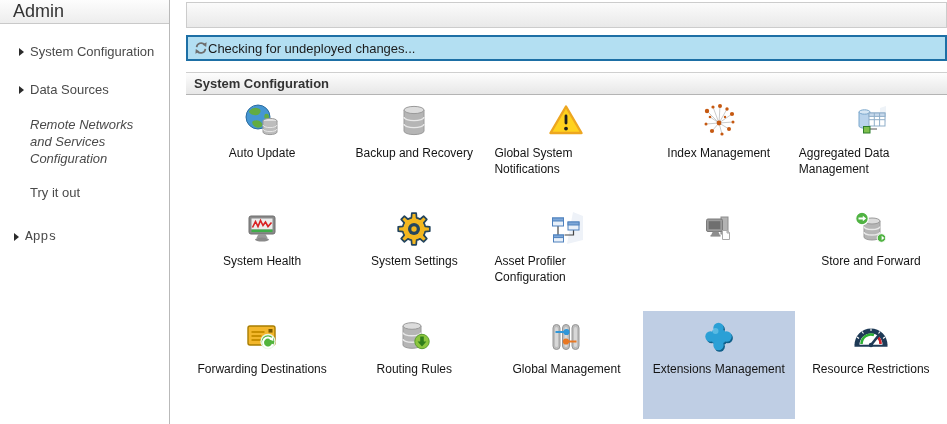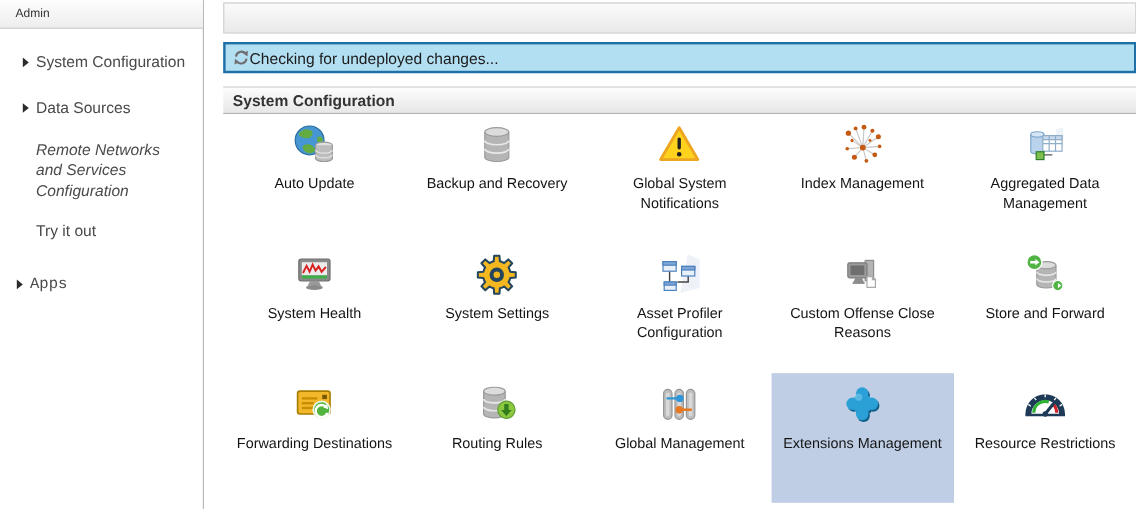--- a/index.html
+++ b/index.html
@@ -10,21 +10,21 @@
   }
   
   .sidebar{
     position:absolute;left:0;top:0;width:170px;height:424px;
     background:#ffffff;border-right:1px solid #b9b9b9;box-sizing:border-box;
   }
   .sidebar-header{
     height:23px;line-height:23px;padding-left:13px;
     background:linear-gradient(#fdfdfd,#ededed);
     border-bottom:1px solid #c9c9c9;
-    font-size:10px;color:#333;
+    font-size:18px;color:#333;
   }
   .side-item{
     display:flex;align-items:flex-start;
     font-size:13px;color:#4a4a4a;cursor:pointer;line-height:17px;
   }
   .side-item .tri{
     width:0;height:0;margin:5px 6px 0 0;flex:0 0 auto;
     border-left:5px solid #2b2b2b;
     border-top:4px solid transparent;
     border-bottom:4px solid transparent;
@@ -52,21 +52,21 @@
     background:linear-gradient(#fdfdfd,#e7e7e7);
     border-top:1px solid #cfcfcf;border-bottom:1px solid #b4b4b4;
     padding-left:8px;font-size:13px;font-weight:bold;color:#333;
   }
   .grid{
     display:grid;grid-template-columns:repeat(5,1fr);
   }
   .tile{
     height:108px;box-sizing:border-box;padding-top:7px;
     display:flex;flex-direction:column;align-items:center;
-    text-align:center;cursor:pointer;
+    text-align:left;cursor:pointer;
   }
   .tile.selected{background:#bfcee4;}
   .tile .icn{width:38px;height:38px;margin-bottom:5px;flex:0 0 auto;}
   .tile .lbl{
     font-size:12px;line-height:16px;color:#141414;padding:0 4px;max-width:146px;
   }
 </style>
 </head>
 <body>
 
@@ -233,21 +233,20 @@
     <div class="tile">
       <svg class="icn" viewBox="0 0 38 38">
         <rect x="21" y="7" width="7" height="17" fill="#b3b3b3" stroke="#8d8d8d"></rect>
         <rect x="6.5" y="9" width="16" height="12.5" rx="1.5" fill="#9b9b9b" stroke="#7b7b7b"></rect>
         <rect x="8.7" y="11.2" width="11.6" height="8" fill="#6f6f6f"></rect>
         <path d="M12.8 21.5 h5.5 l1.6 3.4 h-8.7 z" fill="#8d8d8d"></path>
         <rect x="10.5" y="25" width="10" height="1.6" fill="#8d8d8d"></rect>
         <path d="M22.5 20.5 h4.5 l2.5 2.5 v6.5 h-7 z" fill="#ffffff" stroke="#aaaaaa"></path>
         <path d="M27 20.5 l2.5 2.5 h-2.5 z" fill="#dddddd" stroke="#aaaaaa"></path>
       </svg>
-      <span class="lbl">Custom Offense Close Reasons</span>
     </div>
 
     <div class="tile">
       <svg class="icn" viewBox="0 0 38 38">
         <path d="M12 11 v16 a8 3 0 0 0 16 0 v-16" fill="#b5b5b5" stroke="#9a9a9a"></path>
         <ellipse cx="20" cy="11" rx="8" ry="3" fill="#dcdcdc" stroke="#9a9a9a"></ellipse>
         <path d="M12 16.5 a8 3 0 0 0 16 0" fill="none" stroke="#e8e8e8" stroke-width="1.3"></path>
         <path d="M12 22 a8 3 0 0 0 16 0" fill="none" stroke="#e8e8e8" stroke-width="1.3"></path>
         <circle cx="10" cy="8.5" r="6.3" fill="#50b343" stroke="#ffffff" stroke-width="1.2"></circle>
         <line x1="6.5" y1="8.5" x2="12" y2="8.5" stroke="#ffffff" stroke-width="2"></line>

